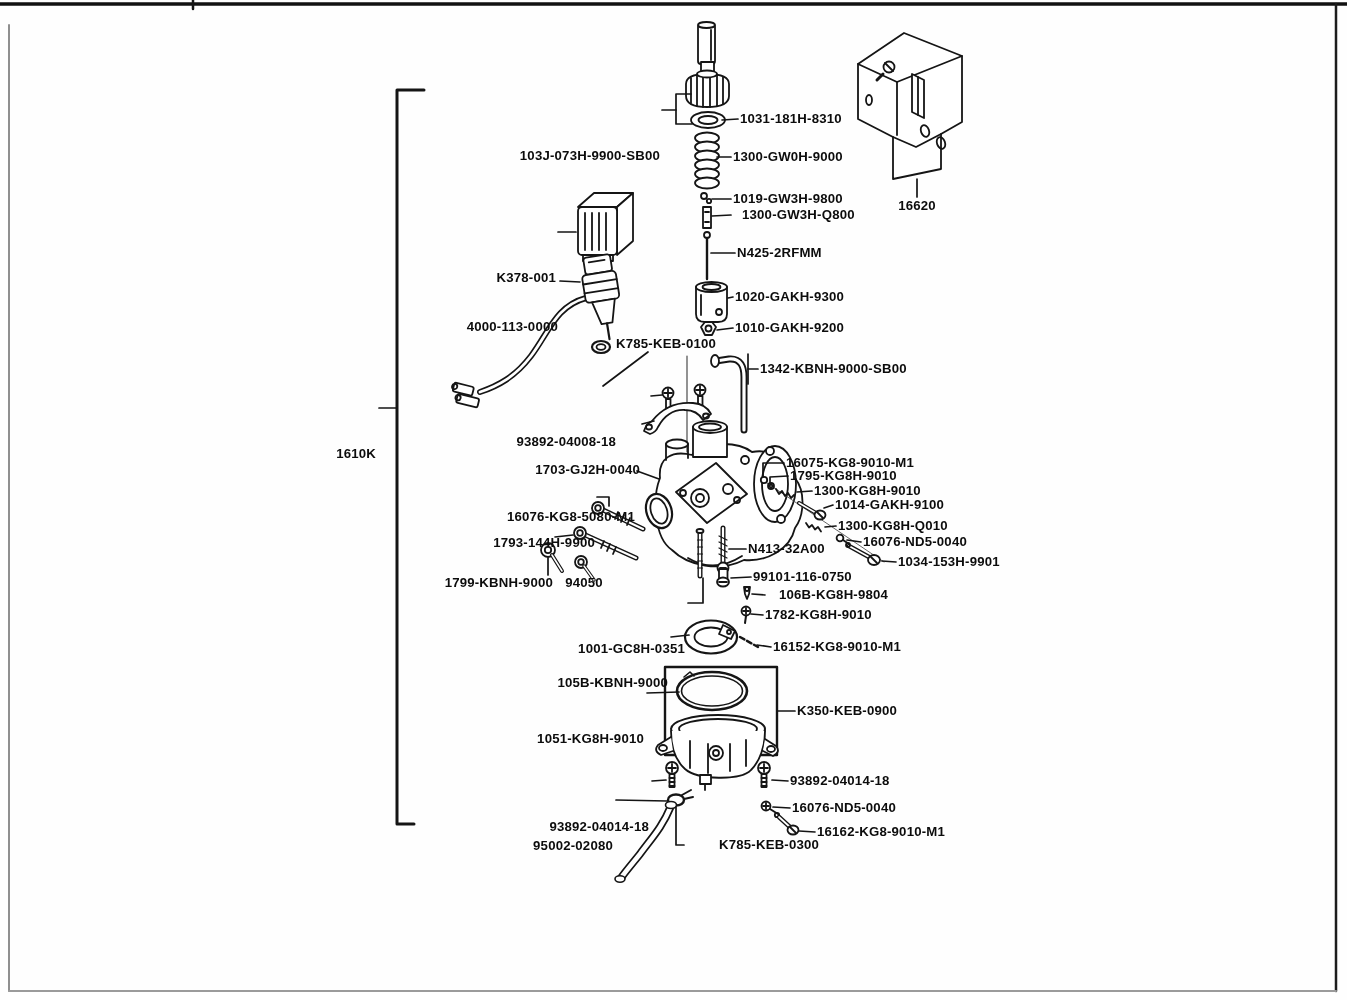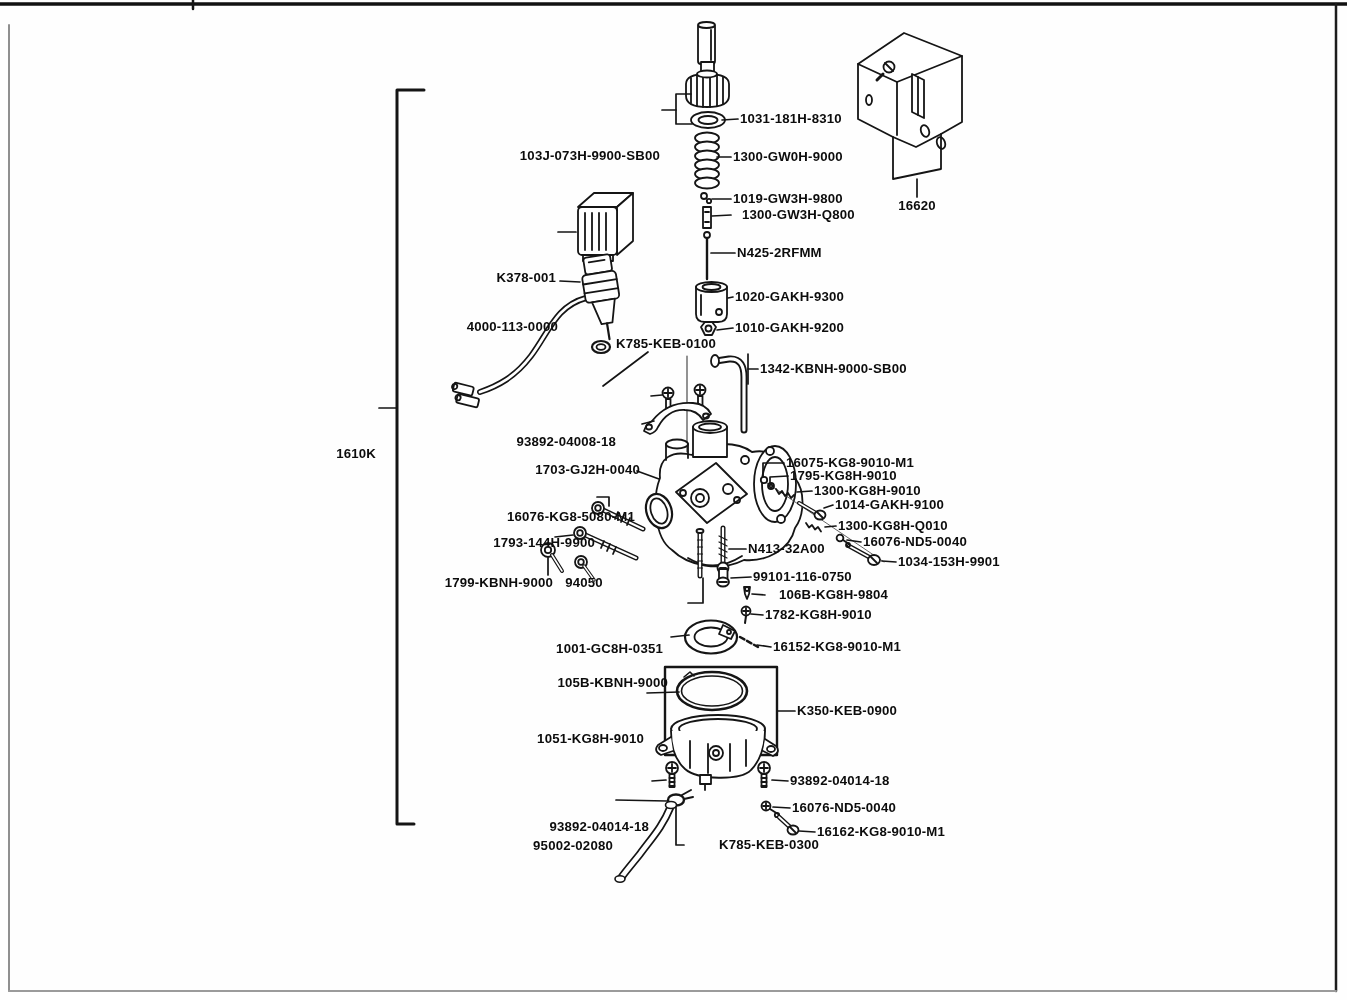--- a/index.html
+++ b/index.html
@@ -430,21 +430,21 @@
       <div class="part-label right" style="left: 556px; top: 232px;">K378-001</div>
       <div class="part-label right" style="left: 558px; top: 281px;">4000-113-0000</div>
       <div class="part-label left" style="left: 616px; top: 344px;">K785-KEB-0100</div>
       <div class="part-label left" style="left: 760px; top: 369px;">1342-KBNH-9000-SB00</div>
       <div class="part-label right" style="left: 616px; top: 396px;">93892-04008-18</div>
       <div class="part-label right" style="left: 640px; top: 424px;">1703-GJ2H-0040</div>
       <div class="part-label right" style="left: 635px; top: 471px;">16076-KG8-5080-M1</div>
       <div class="part-label right" style="left: 595px; top: 497px;">1793-144H-9900</div>
       <div class="part-label right" style="left: 553px; top: 537px;">1799-KBNH-9000</div>
       <div class="part-label center" style="left: 548px; top: 583px; margin-left: 36px;">94050</div>
-      <div class="part-label right" style="left: 663px; top: 603px;">1001-GC8H-0351</div>
+      <div class="part-label right" style="left: 685px; top: 603px;">1001-GC8H-0351</div>
       <div class="part-label left" style="left: 748px; top: 549px;">N413-32A00</div>
       <div class="part-label left" style="left: 753px; top: 577px;">99101-116-0750</div>
       <div class="part-label left" style="left: 767px; top: 595px; margin-left: 12px;">106B-KG8H-9804</div>
       <div class="part-label left" style="left: 765px; top: 615px;">1782-KG8H-9010</div>
       <div class="part-label right" style="left: 668px; top: 637px;">105B-KBNH-9000</div>
       <div class="part-label left" style="left: 773px; top: 647px;">16152-KG8-9010-M1</div>
       <div class="part-label right" style="left: 644px; top: 693px;">1051-KG8H-9010</div>
       <div class="part-label left" style="left: 797px; top: 711px;">K350-KEB-0900</div>
       <div class="part-label right" style="left: 649px; top: 781px;">93892-04014-18</div>
       <div class="part-label left" style="left: 790px; top: 781px;">93892-04014-18</div>

